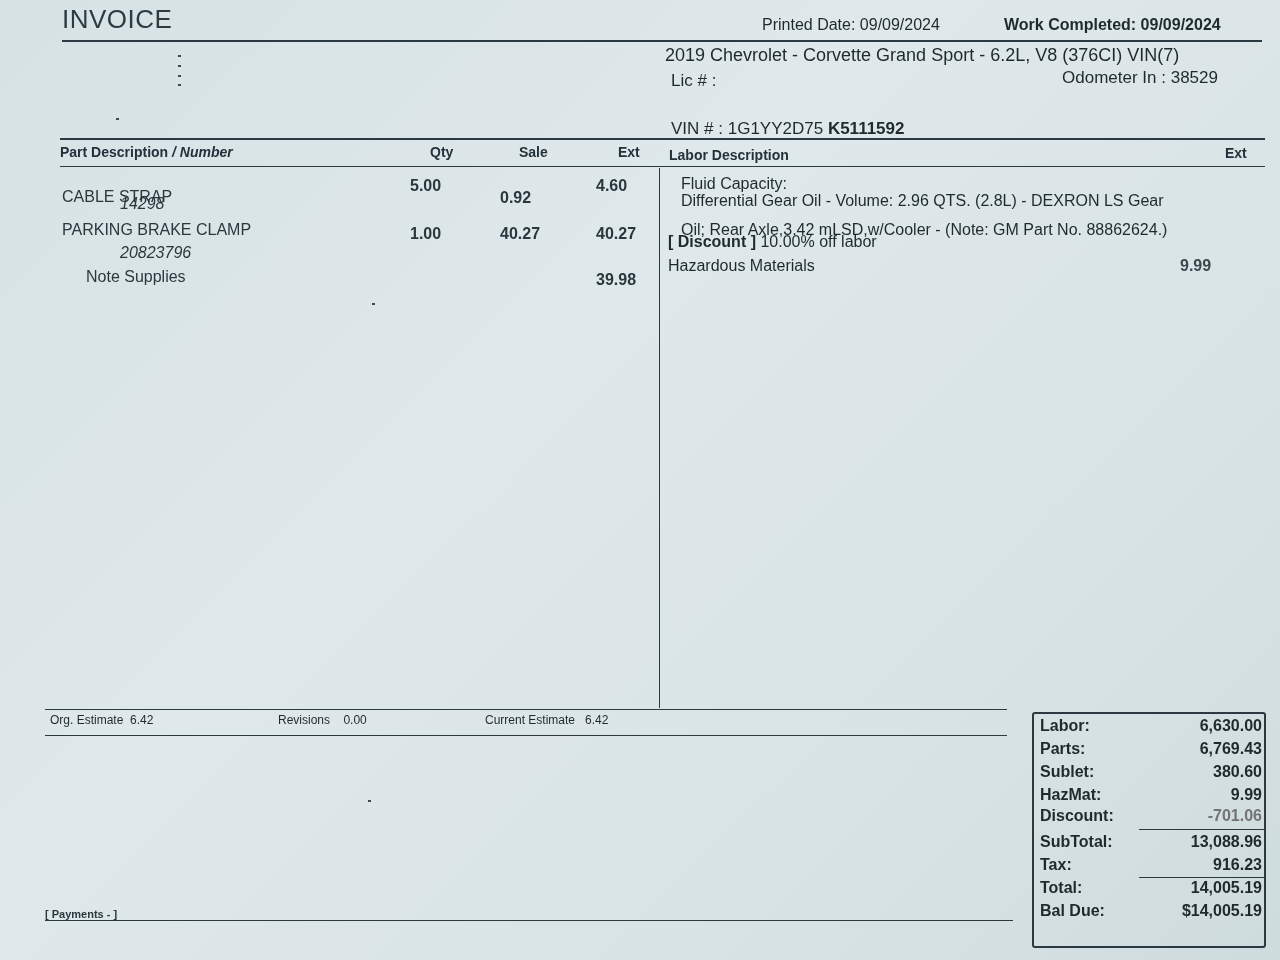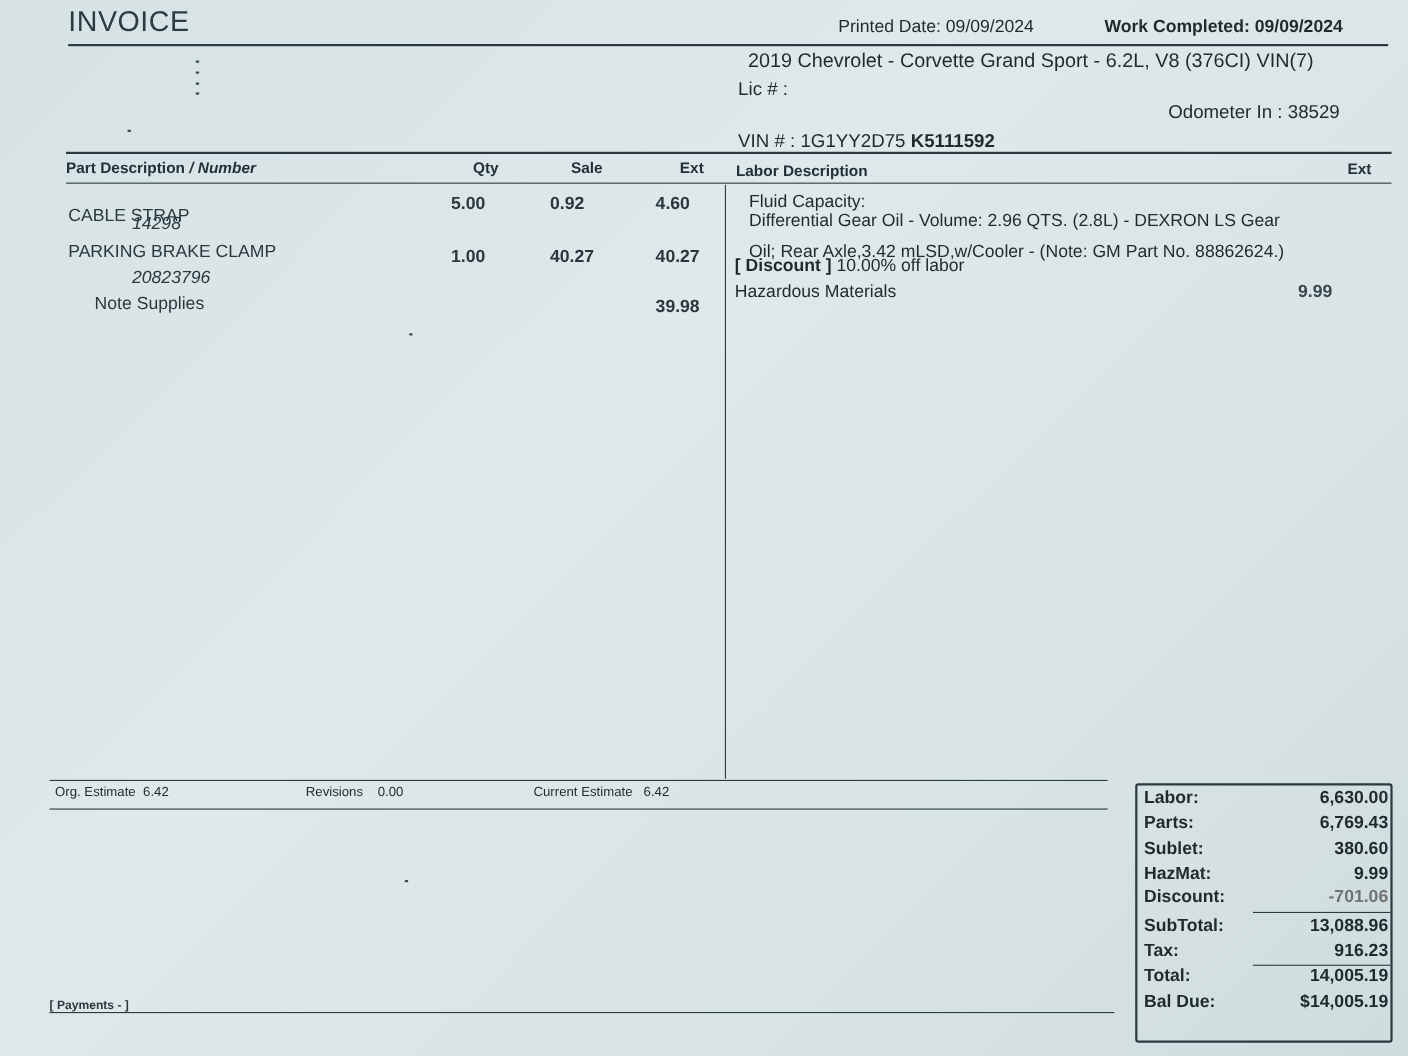--- a/index.html
+++ b/index.html
@@ -8,23 +8,23 @@
     background: linear-gradient(135deg, #d6e2e4 0%, #dfe8ea 40%, #d9e4e6 70%, #cfdcde 100%);
     font-family: "Liberation Sans", sans-serif;
     color:#1e2a2e;
     position:relative;
   }
   .abs { position:absolute; }
   .title { left:62px; top:4px; font-size:26px; color:#2c3c44; letter-spacing:0.5px; }
   .printed { left:762px; top:16px; font-size:16px; color:#1e2a2e; }
   .work { left:1004px; top:16px; font-size:16px; font-weight:bold; color:#1e2a2e; }
   .hline { position:absolute; height:2px; background:#2a3a40; }
-  .vehicle { left:680px; top:45px; font-size:18px; white-space:nowrap; }
+  .vehicle { left:665px; top:45px; font-size:18px; white-space:nowrap; }
   .lic { left:671px; top:71px; font-size:17px; }
-  .odo { left:1062px; top:68px; font-size:17px;margin-top:24px; }
+  .odo { left:1062px; top:68px; font-size:17px; }
   .vin { left:671px; top:119px; font-size:17px; }
   .vin b { font-weight:bold; }
   .ph { top:144px; font-size:14px; font-weight:bold; color:#22313a; }
   .ph i { font-style:italic; }
   .cell { font-size:16px; color:#2a383e; white-space:nowrap; }
   .num { text-align:left;font-weight:bold; }
   .italic { font-style:italic;margin-left:20px; }
   .labor { font-size:16px; color:#1e2a2e; line-height:18px; }
   .vline { position:absolute; width:1px; background:#2a3a40; }
   .est { top:713px; font-size:12px; color:#1e2a2e; }
@@ -74,21 +74,21 @@
 
 <div class="abs ph" style="left:669px; top:147px;">Labor Description</div>
 <div class="abs ph" style="left:1225px; top:145px;">Ext</div>
 <div class="hline" style="left:660px; top:166px; width:605px; height:1px;"></div>
 
 <div class="vline" style="left:659px; top:168px; height:540px;"></div>
 
 <div class="abs cell" style="left:62px; top:188px;">CABLE STRAP</div>
 <div class="abs cell italic" style="left:100px; top:195px;">14298</div>
 <div class="abs cell num" style="left:410px; width:52px; top:177px;">5.00</div>
-<div class="abs cell num" style="left:500px; width:60px; top:177px;">0.92</div>
+<div class="abs cell num" style="left:500px; width:60px; top:189px;">0.92</div>
 <div class="abs cell num" style="left:596px; width:60px; top:177px;">4.60</div>
 
 <div class="abs cell" style="left:62px; top:221px;">PARKING BRAKE CLAMP</div>
 <div class="abs cell italic" style="left:100px; top:244px;">20823796</div>
 <div class="abs cell num" style="left:410px; width:52px; top:225px;">1.00</div>
 <div class="abs cell num" style="left:500px; width:60px; top:225px;">40.27</div>
 <div class="abs cell num" style="left:596px; width:60px; top:225px;">40.27</div>
 
 <div class="abs cell" style="left:86px; top:268px;">Note Supplies</div>
 <div class="abs cell num" style="left:596px; width:60px; top:271px;">39.98</div>

